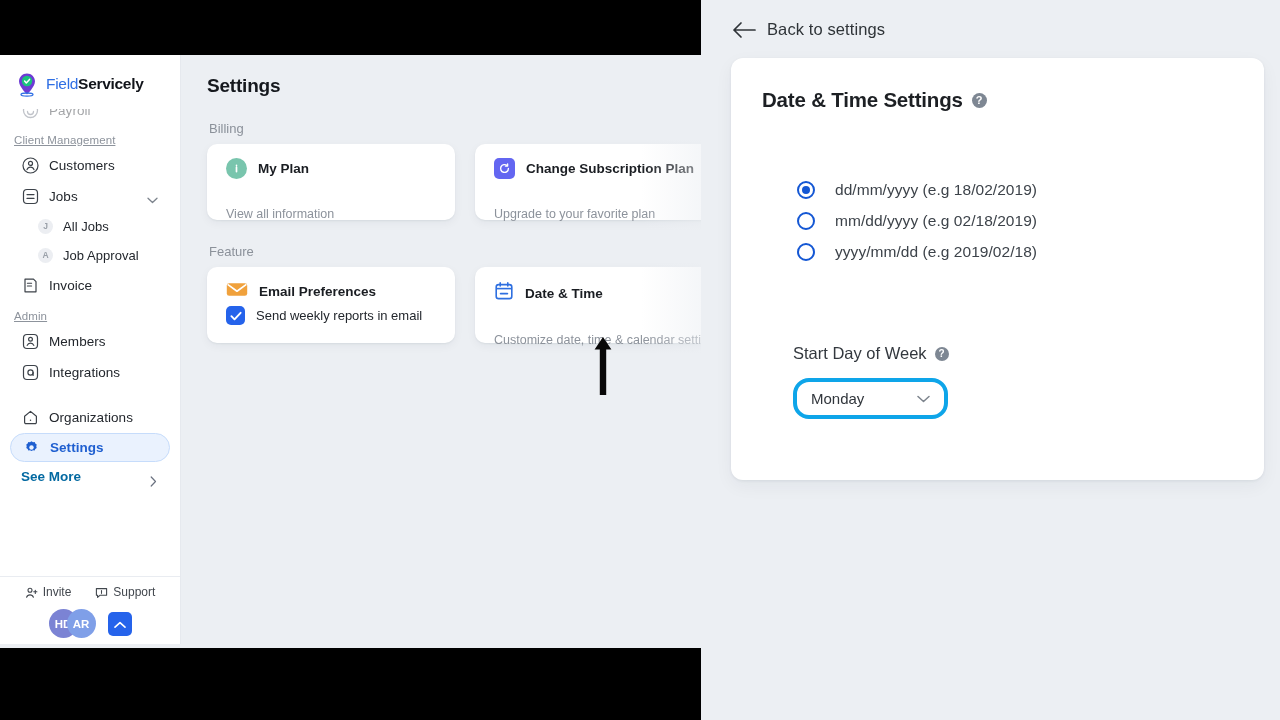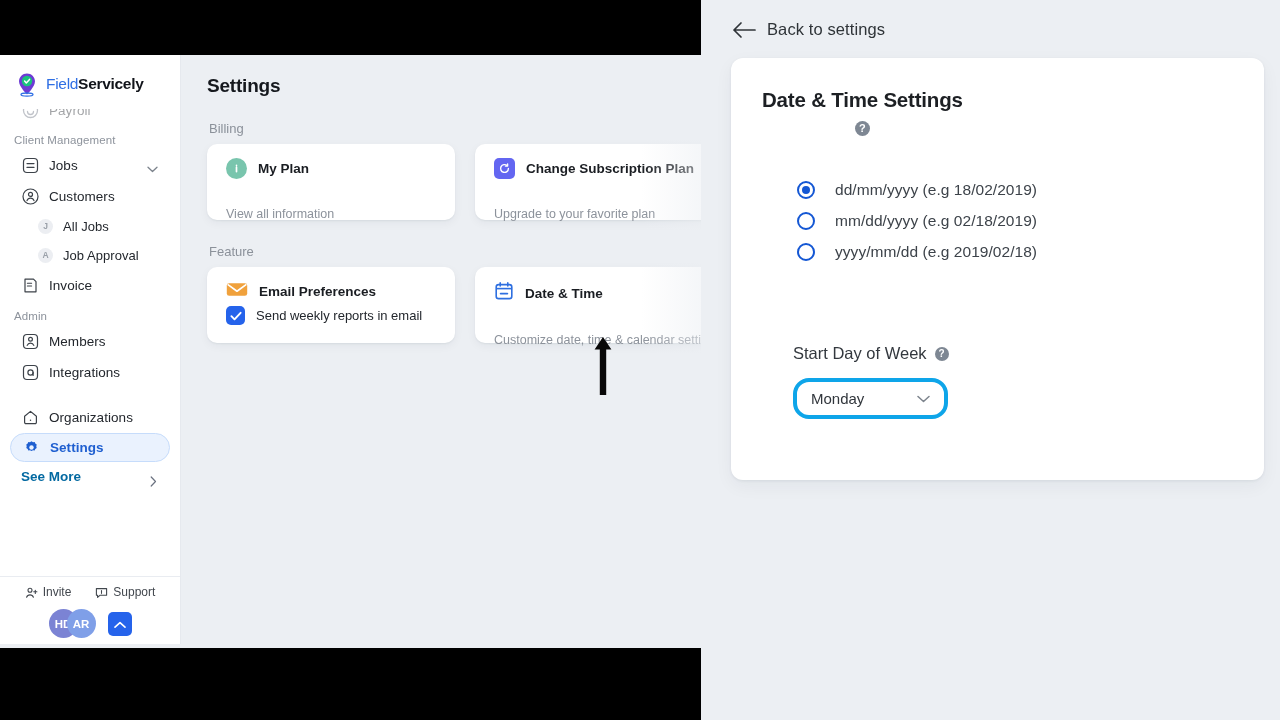--- a/index.html
+++ b/index.html
@@ -25,21 +25,21 @@
   .back-label {
     font-size: 16.5px; color: #2f3438; letter-spacing: .1px;
   }
   .dt-card {
     position: absolute; left: 30px; top: 58px; width: 533px; height: 422px;
     background: #fff; border-radius: 12px;
     box-shadow: 0 1px 3px rgba(20,30,50,.07), 0 6px 18px rgba(20,30,50,.05);
   }
   .dt-title-row {
     position: absolute; left: 31px; top: 30px;
-    display: flex; align-items: center; gap: 9px; flex-direction: column;
+    display: flex; align-items: center; gap: 9px;
   }
   .dt-title { font-size: 20.5px; font-weight: 700; color: #1d2024; letter-spacing: -.2px; }
   .help-badge {
     width: 15px; height: 15px; border-radius: 50%;
     background: #7e8793; color: #fff;
     font-size: 11px; font-weight: 700; line-height: 15px; text-align: center;
     display:inline-block;
     font-family: "Liberation Sans", sans-serif;
   }
   .help-badge.sm { width: 14px; height: 14px; line-height: 14px; font-size: 10px; }
@@ -93,21 +93,21 @@
   .brand-text .b2 { color:#11141a; font-weight: 700; }
 
   .nav-scroll { position:absolute; top:52px; left:0; right:0; bottom:68px; overflow:hidden; }
 
   .nav-clip {
     height: 16px; overflow: hidden; margin-top: 2px;
   }
   .nav-clip .nav-item { margin-top: -14px; opacity: .42; }
 
   .nav-section {
-    font-size: 11.5px; color: #8d939c; padding: 9px 0 4px 14px; letter-spacing: .1px;
+    font-size: 11.5px; color: #8d939c; padding: 9px 0 4px 14px; letter-spacing: .1px; text-decoration: underline;
   }
   .nav-item {
     display:flex; align-items:center; gap: 10px;
     height: 31px; padding-left: 22px; cursor:pointer; position: relative;
   }
   .nav-item .ico { width:17px; height:17px; flex:none; display:block; }
   .nav-item .txt { font-size: 13.5px; color: #23272d; letter-spacing: .05px; }
   .nav-item .caret { position:absolute; right: 22px; width:11px; height:7px; display:block; }
   .nav-sub { padding-left: 38px; height: 29px; }
   .nav-sub .ico-c {
@@ -274,41 +274,41 @@
             </span>
             <span class="txt">Payroll</span>
           </div>
         </div>
 
         <div class="nav-section">Client Management</div>
 
         <div class="nav-item">
           <span>
             <svg class="ico" viewBox="0 0 17 17">
-              <rect x="1.5" y="1.5" width="14" height="14" rx="3.5" fill="none" stroke="#3c4249" stroke-width="1.2"></rect>
-              <path d="M5 6.6h7M5 10.4h7" stroke="#3c4249" stroke-width="1.2" stroke-linecap="round"></path>
-            </svg>
-          </span>
-          <span class="txt">Jobs</span>
-          <span>
-            <svg class="caret" viewBox="0 0 11 7">
-              <path d="M1 1.2l4.5 4.3L10 1.2" fill="none" stroke="#7c838c" stroke-width="1.3" stroke-linecap="round" stroke-linejoin="round"></path>
-            </svg>
-          </span>
-        </div>
-
-        <div class="nav-item">
-          <span>
-            <svg class="ico" viewBox="0 0 17 17">
               <rect x="1" y="1" width="15" height="15" rx="7.5" fill="none" stroke="#3c4249" stroke-width="1.2"></rect>
               <circle cx="8.5" cy="6.4" r="2" fill="none" stroke="#3c4249" stroke-width="1.2"></circle>
               <path d="M5 12.6a3.7 3.7 0 017 0" fill="none" stroke="#3c4249" stroke-width="1.2" stroke-linecap="round"></path>
             </svg>
           </span>
           <span class="txt">Customers</span>
+        </div>
+
+        <div class="nav-item">
+          <span>
+            <svg class="ico" viewBox="0 0 17 17">
+              <rect x="1.5" y="1.5" width="14" height="14" rx="3.5" fill="none" stroke="#3c4249" stroke-width="1.2"></rect>
+              <path d="M5 6.6h7M5 10.4h7" stroke="#3c4249" stroke-width="1.2" stroke-linecap="round"></path>
+            </svg>
+          </span>
+          <span class="txt">Jobs</span>
+          <span>
+            <svg class="caret" viewBox="0 0 11 7">
+              <path d="M1 1.2l4.5 4.3L10 1.2" fill="none" stroke="#7c838c" stroke-width="1.3" stroke-linecap="round" stroke-linejoin="round"></path>
+            </svg>
+          </span>
         </div>
 
         <div class="nav-item nav-sub">
           <span class="ico-c">J</span>
           <span class="txt">All Jobs</span>
         </div>
 
         <div class="nav-item nav-sub">
           <span class="ico-c">A</span>
           <span class="txt">Job Approval</span>

